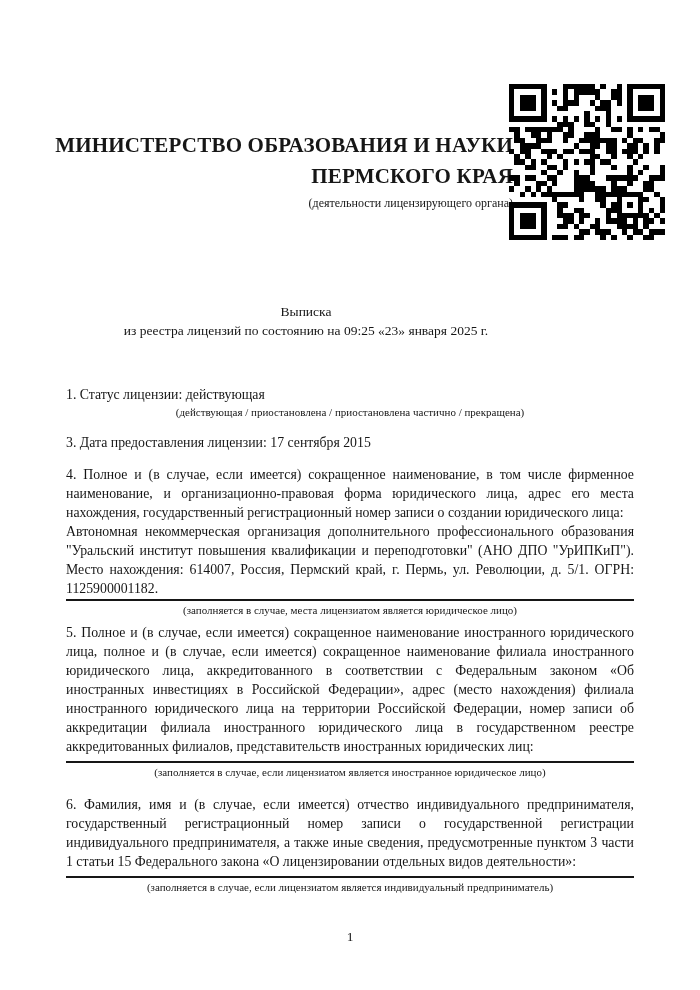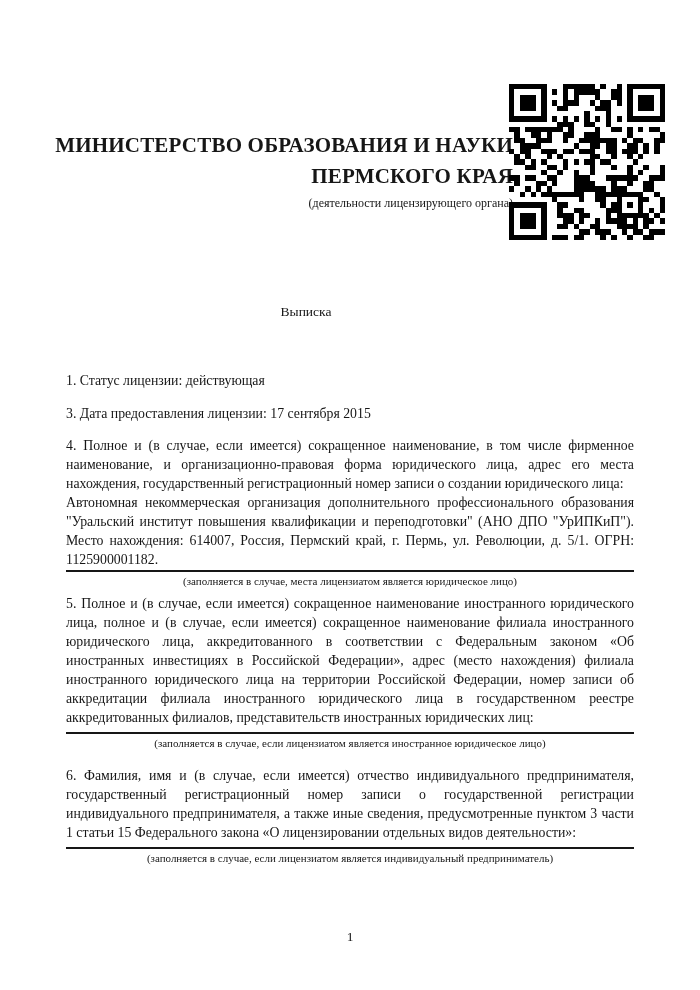--- a/index.html
+++ b/index.html
@@ -13,21 +13,21 @@
   }
   .org-block { position:absolute; left:51px; top:130px; width:462px; text-align:right; }
   .org-name { font-size:21px; font-weight:700; line-height:31px; letter-spacing:0.2px; }
   .org-caption { font-size:12px; margin-top:4px; }
 
   .qr-wrap { position:absolute; left:509px; top:84px; width:156px; height:156px; }
   .qr-wrap svg { display:block; width:156px; height:156px; }
 
   .doc-title { position:absolute; top:302px; left:0; width:612px; text-align:center; font-size:13.5px; line-height:19px; }
 
-  .content { position:absolute; top:371px; left:66px; width:568px; font-size:13.8px; line-height:19px; }
+  .content { position:absolute; top:385px; left:66px; width:568px; font-size:13.8px; line-height:19px; }
   .line { text-align:left; }
   .para { text-align:justify; }
   .note { font-size:11px; line-height:13px; text-align:center; }
   .rule { border-top:2px solid #161616; height:0; width:100%; }
 
   #note1 { margin-top:2px; }
   #item2 { margin-top:17px; }
   #item3 { margin-top:14px; }
   #item4 { margin-top:13px; }
   #rule4 { margin-top:1px; }
@@ -462,25 +462,27 @@
         <rect x="17" y="28" width="1" height="1" fill="#000000"></rect>
         <rect x="19" y="28" width="1" height="1" fill="#000000"></rect>
         <rect x="22" y="28" width="1" height="1" fill="#000000"></rect>
         <rect x="25" y="28" width="1" height="1" fill="#000000"></rect>
         <rect x="26" y="28" width="1" height="1" fill="#000000"></rect>
       </svg>
   </div>
 
   <div class="doc-title">
     <div>Выписка</div>
+    <div>из реестра лицензий по состоянию на 09:25 «23» января 2025 г.</div>
   </div>
 
   <div class="content">
 
     <div class="line" id="item1">1. Статус лицензии: действующая</div>
+    <div class="note" id="note1">(действующая / приостановлена / приостановлена частично / прекращена)</div>
 
 
     <div class="line" id="item3">3. Дата предоставления лицензии: 17 сентября 2015</div>
 
     <div class="para" id="item4">
       <div>4. Полное и (в случае, если имеется) сокращенное наименование, в том числе фирменное наименование, и организационно-правовая форма юридического лица, адрес его места нахождения, государственный регистрационный номер записи о создании юридического лица:</div>
       <div>Автономная некоммерческая организация дополнительного профессионального образования "Уральский институт повышения квалификации и переподготовки" (АНО ДПО "УрИПКиП"). Место нахождения: 614007, Россия, Пермский край, г. Пермь, ул. Революции, д. 5/1. ОГРН: 1125900001182.</div>
     </div>
     <div class="rule" id="rule4"></div>
     <div class="note" id="note4">(заполняется в случае, места лицензиатом является юридическое лицо)</div>

